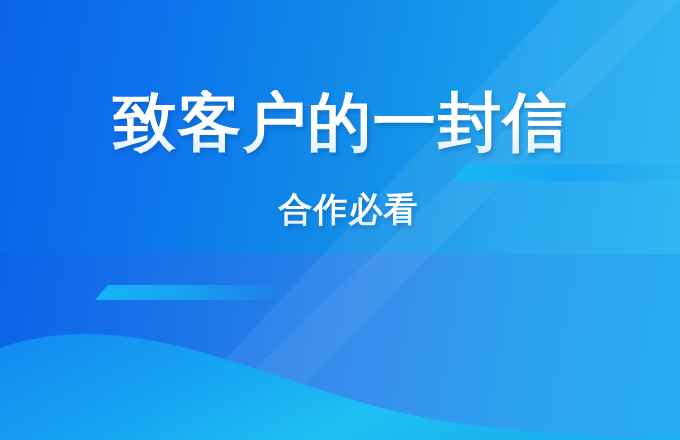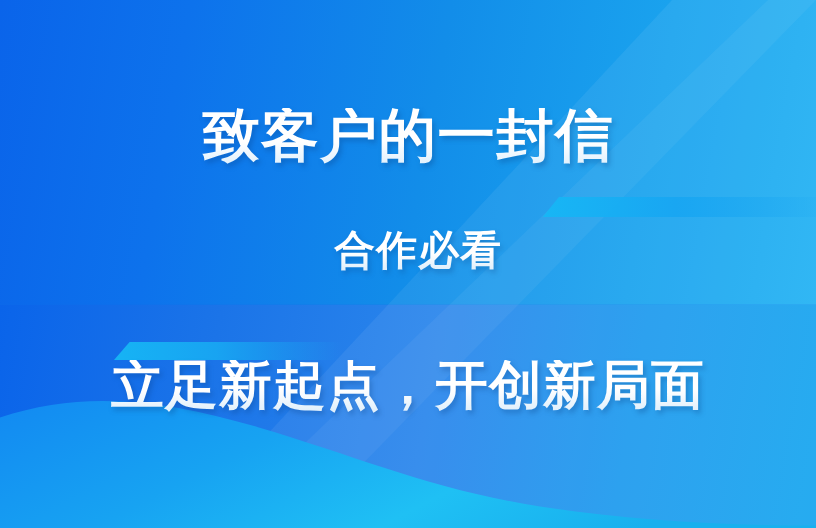--- a/index.html
+++ b/index.html
@@ -78,21 +78,21 @@
   }
 
   
 
   .text-layer { position:absolute; inset:0; }
 
   .title {
     position:absolute;
     left:0; right:0; top:90px;
     text-align:center;
-    font-size:48px;
+    font-size:64px;
     font-weight:700;
     letter-spacing:1px;
     line-height:1;
     color:#ffffff;
     background:linear-gradient(180deg,#ffffff 0%,#ffffff 58%,#dff0fd 100%);
     -webkit-background-clip:text;
     background-clip:text;
     -webkit-text-fill-color:transparent;
     filter:drop-shadow(2px 3px 2px rgba(8,60,130,.30));
   }
@@ -152,16 +152,15 @@
       <path d="M0,18 C70,-6 140,4 215,26 C300,51 360,78 450,92 C520,103 600,108 680,108 L680,110 L0,110 Z" fill="url(#wg)"></path>
     </svg>
   </div>
 
   <div class="accent accent-top"></div>
   <div class="accent accent-bottom"></div>
 
   <div class="text-layer">
     <div class="title">致客户的一封信</div>
     <div class="subtitle">合作必看</div>
-    <div class="slogan">立足新起点，开创新局面</div>
   </div>
 
 </div>
 
 </body></html>

